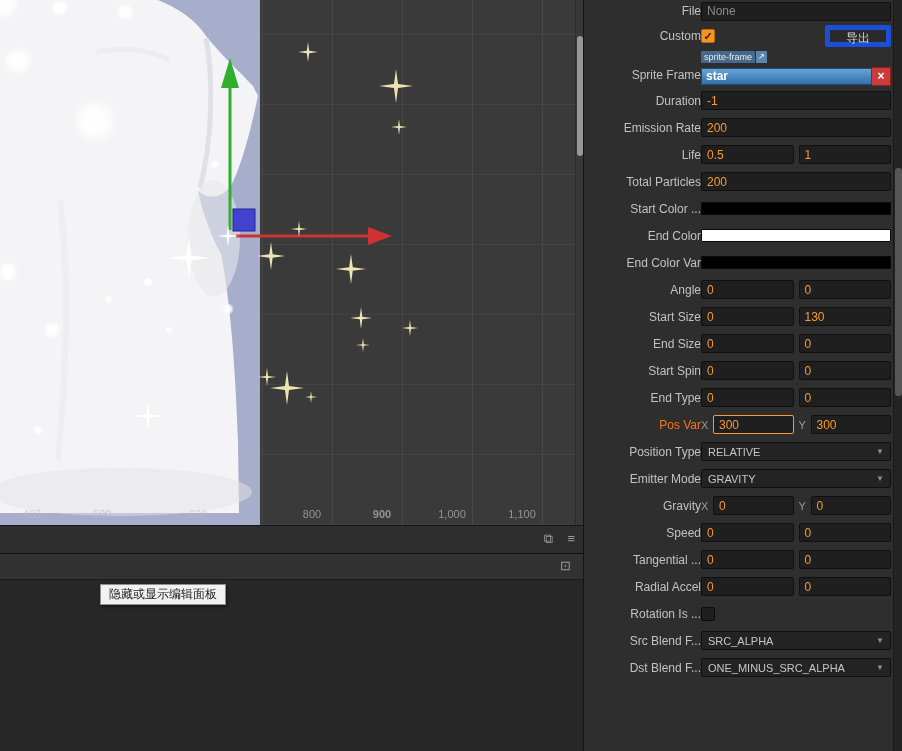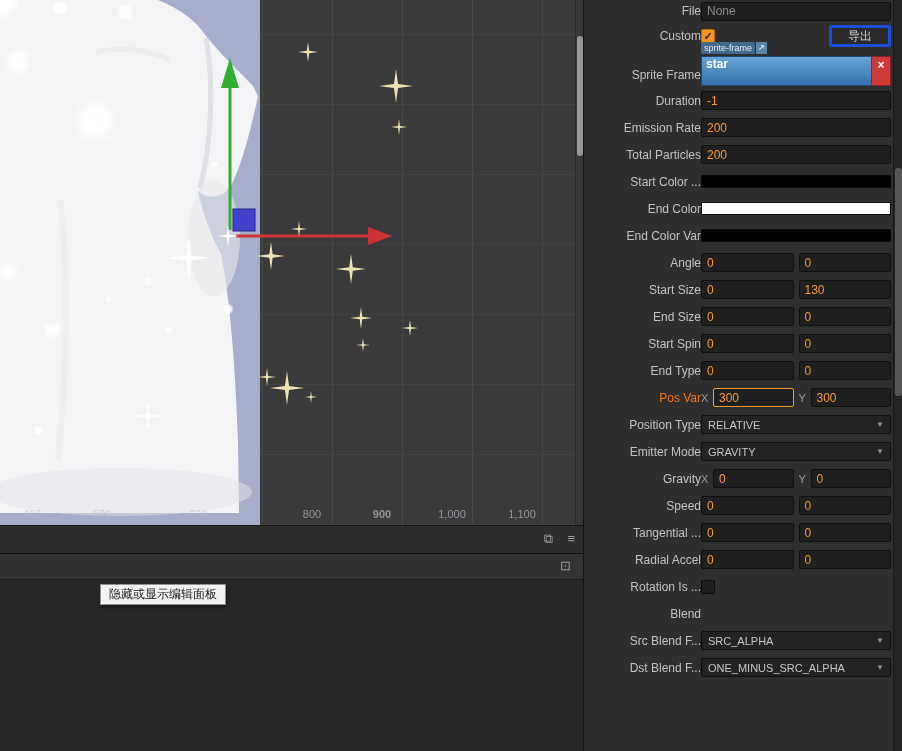--- a/index.html
+++ b/index.html
@@ -51,26 +51,26 @@
   .num.dim { color:#8a8a8a; }
   .num.focus { border-color:#f89a32; }
   .axis { font-size:11px; color:#9a9a9a; flex:none; width:7px; }
   .colorbar { height:13px; width:100%; border:1px solid #0a0a0a; border-radius:1px; cursor:pointer; }
   .select { flex:1; height:19px; background:#232323; border:1px solid #101010; border-radius:2px; display:flex;
     align-items:center; justify-content:space-between; padding:0 6px; color:#c6c6c6; font-size:11px; cursor:pointer; }
   .caret { font-size:8px; color:#8f8f8f; }
   .cb { width:14px; height:14px; border-radius:2px; background:#1f1f1f; border:1px solid #0d0d0d; flex:none;
     text-align:center; line-height:12px; cursor:pointer; }
   .cb.on { background:#f7941e; border-color:#b96c07; color:#2b2b2b; font-size:11px; font-weight:bold; }
-  .export-btn { margin-left:auto; height:22px; padding:0 16px; background:#2a2a2a; border:3px solid #1d4ed8;
+  .export-btn { margin-left:auto; height:22px; padding:0 16px; background:#2a2a2a; border:5px solid #1d4ed8;
     border-radius:2px; color:#d8d8d8; font-size:12px; font-family:inherit; cursor:pointer; }
-  .badge-row { display:flex; align-items:center; height:13px; }
+  .badge-row { display:flex; align-items:flex-start; height:13px; }
   .badge { background:#44698c; color:#e7edf3; font-size:9px; line-height:12px; padding:0 3px; border-radius:1px; cursor:pointer; }
   .badge-ico { background:#5e87ac; color:#fff; font-size:8px; line-height:12px; padding:0 2px; margin-left:1px; cursor:pointer; }
-  .sf-field { display:flex; height:30px; }
+  .sf-field { display:flex; height:20px;align-items:center; }
   .sf-name { flex:1; background:linear-gradient(#67a4d7,#3370ab); border:1px solid #1d4c77; color:#fff; font-size:12px;
     font-weight:bold; line-height:15px; padding:0 4px; cursor:pointer; }
   .sf-x { width:19px; background:#cd3a3a; color:#fff; font-size:12px; font-weight:bold; text-align:center;
     line-height:17px; border:1px solid #8e2020; border-left:none; cursor:pointer; }
   .ins-vscroll { position:absolute; right:0; top:0; width:9px; height:751px; background:#242424; border-left:1px solid #191919; }
   .ins-vscroll .thumb { position:absolute; left:1px; width:7px; top:168px; height:228px; background:#565656; border-radius:3px; }
 </style>
 </head>
 <body>
 
@@ -192,20 +192,27 @@
         </div>
     </div>
 
     <div class="row">
       <span class="lbl">Emission Rate</span>
       <div class="ctrl">
           <input class="num" value="200" style="">
         </div>
     </div>
 
+    <div class="row">
+      <span class="lbl">Life</span>
+      <div class="ctrl">
+        <input class="num" value="0.5" style="">
+        <input class="num" value="1" style="">
+      </div>
+    </div>
 
     <div class="row">
       <span class="lbl">Total Particles</span>
       <div class="ctrl">
           <input class="num" value="200" style="">
         </div>
     </div>
 
 
     <div class="row ind">
@@ -333,23 +340,20 @@
       </div>
     </div>
 
     <div class="row ind">
       <span class="lbl">Rotation Is ...</span>
       <div class="ctrl">
           <div class="cb"></div>
         </div>
     </div>
 
-    <div class="row">
-      <span class="lbl">Blend</span>
-    </div>
 
     <div class="row ind">
       <span class="lbl">Src Blend F...</span>
       <div class="ctrl">
         <div class="select">
           <span>SRC_ALPHA</span>
           <span class="caret">▼</span>
         </div>
       </div>
     </div>

